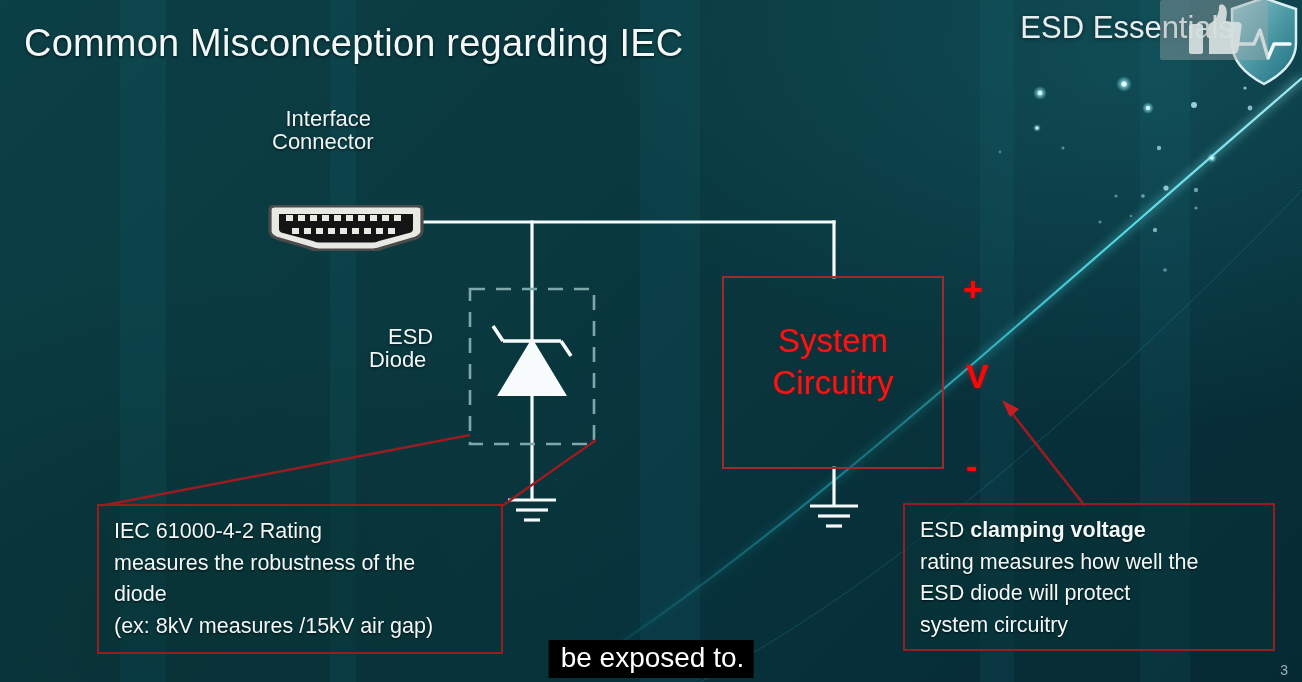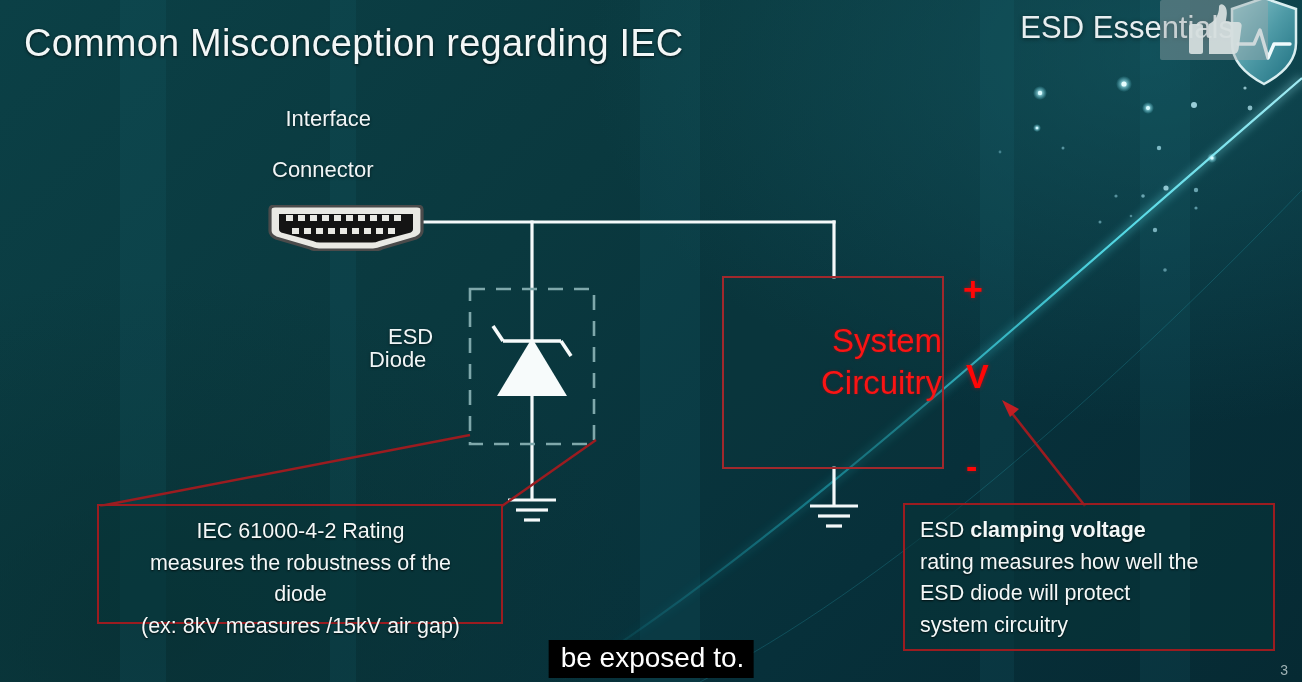--- a/index.html
+++ b/index.html
@@ -46,27 +46,27 @@
   .like-overlay svg { position:absolute; left:28px; top:4px; }
 
   
   .schematic { position:absolute; inset:0; width:100%; height:100%; }
 
   .lbl {
     position:absolute; color:#f0f5f6; font-size:22px; line-height:1.03;
     text-shadow:0 1px 3px rgba(0,0,0,0.6); white-space:nowrap;
   }
   #interface-label { left:283px; top:108px; text-align:center; }
-  #interface-label div:nth-child(2){ margin-left:-11px;margin-top:28px; }
+  #interface-label div:nth-child(2){ margin-left:-11px; }
   #esd-label { left:388px; top:326px; text-align:center; }
   #esd-label div:nth-child(2){ margin-left:-26px; }
 
   .sys-text {
     position:absolute; left:724px; top:320px; width:218px;
-    text-align:right; color:#fb1414; font-size:33px; line-height:1.28;
+    text-align:center; color:#fb1414; font-size:33px; line-height:1.28;
     text-shadow:0 0 3px rgba(180,0,0,0.5);
   }
 
   .pol {
     position:absolute; color:#ff0606; font-weight:bold; font-size:34px;
     text-shadow:0 0 4px rgba(255,0,0,0.45);
   }
   #pol-plus  { left:963px; top:270px; }
   #pol-v     { left:966px; top:357px; }
   #pol-minus { left:966px; top:447px; }
@@ -78,21 +78,21 @@
   .callout {
     position:absolute;
     background:rgba(8,52,56,0.55);
     border:2px solid #9b1c20;
     color:#f3f8f8;
     font-size:21.5px;
     line-height:1.47;
     padding:10px 14px 8px 15px;
     text-shadow:0 1px 2px rgba(0,0,0,0.75);
   }
-  #callout-left  { left:97px;  top:504px; width:406px; height:120px;text-align:center; }
+  #callout-left  { left:97px;  top:504px; width:406px; height:150px; }
   #callout-right { left:903px; top:503px; width:372px; height:148px; }
   .callout b { font-weight:bold; }
 
   
   .caption {
     position:absolute; left:50%; transform:translateX(-50%); top:640px;
     background:#000; color:#fff; font-size:28px;
     padding:2px 9px 4px 12px; white-space:nowrap;
   }
 

